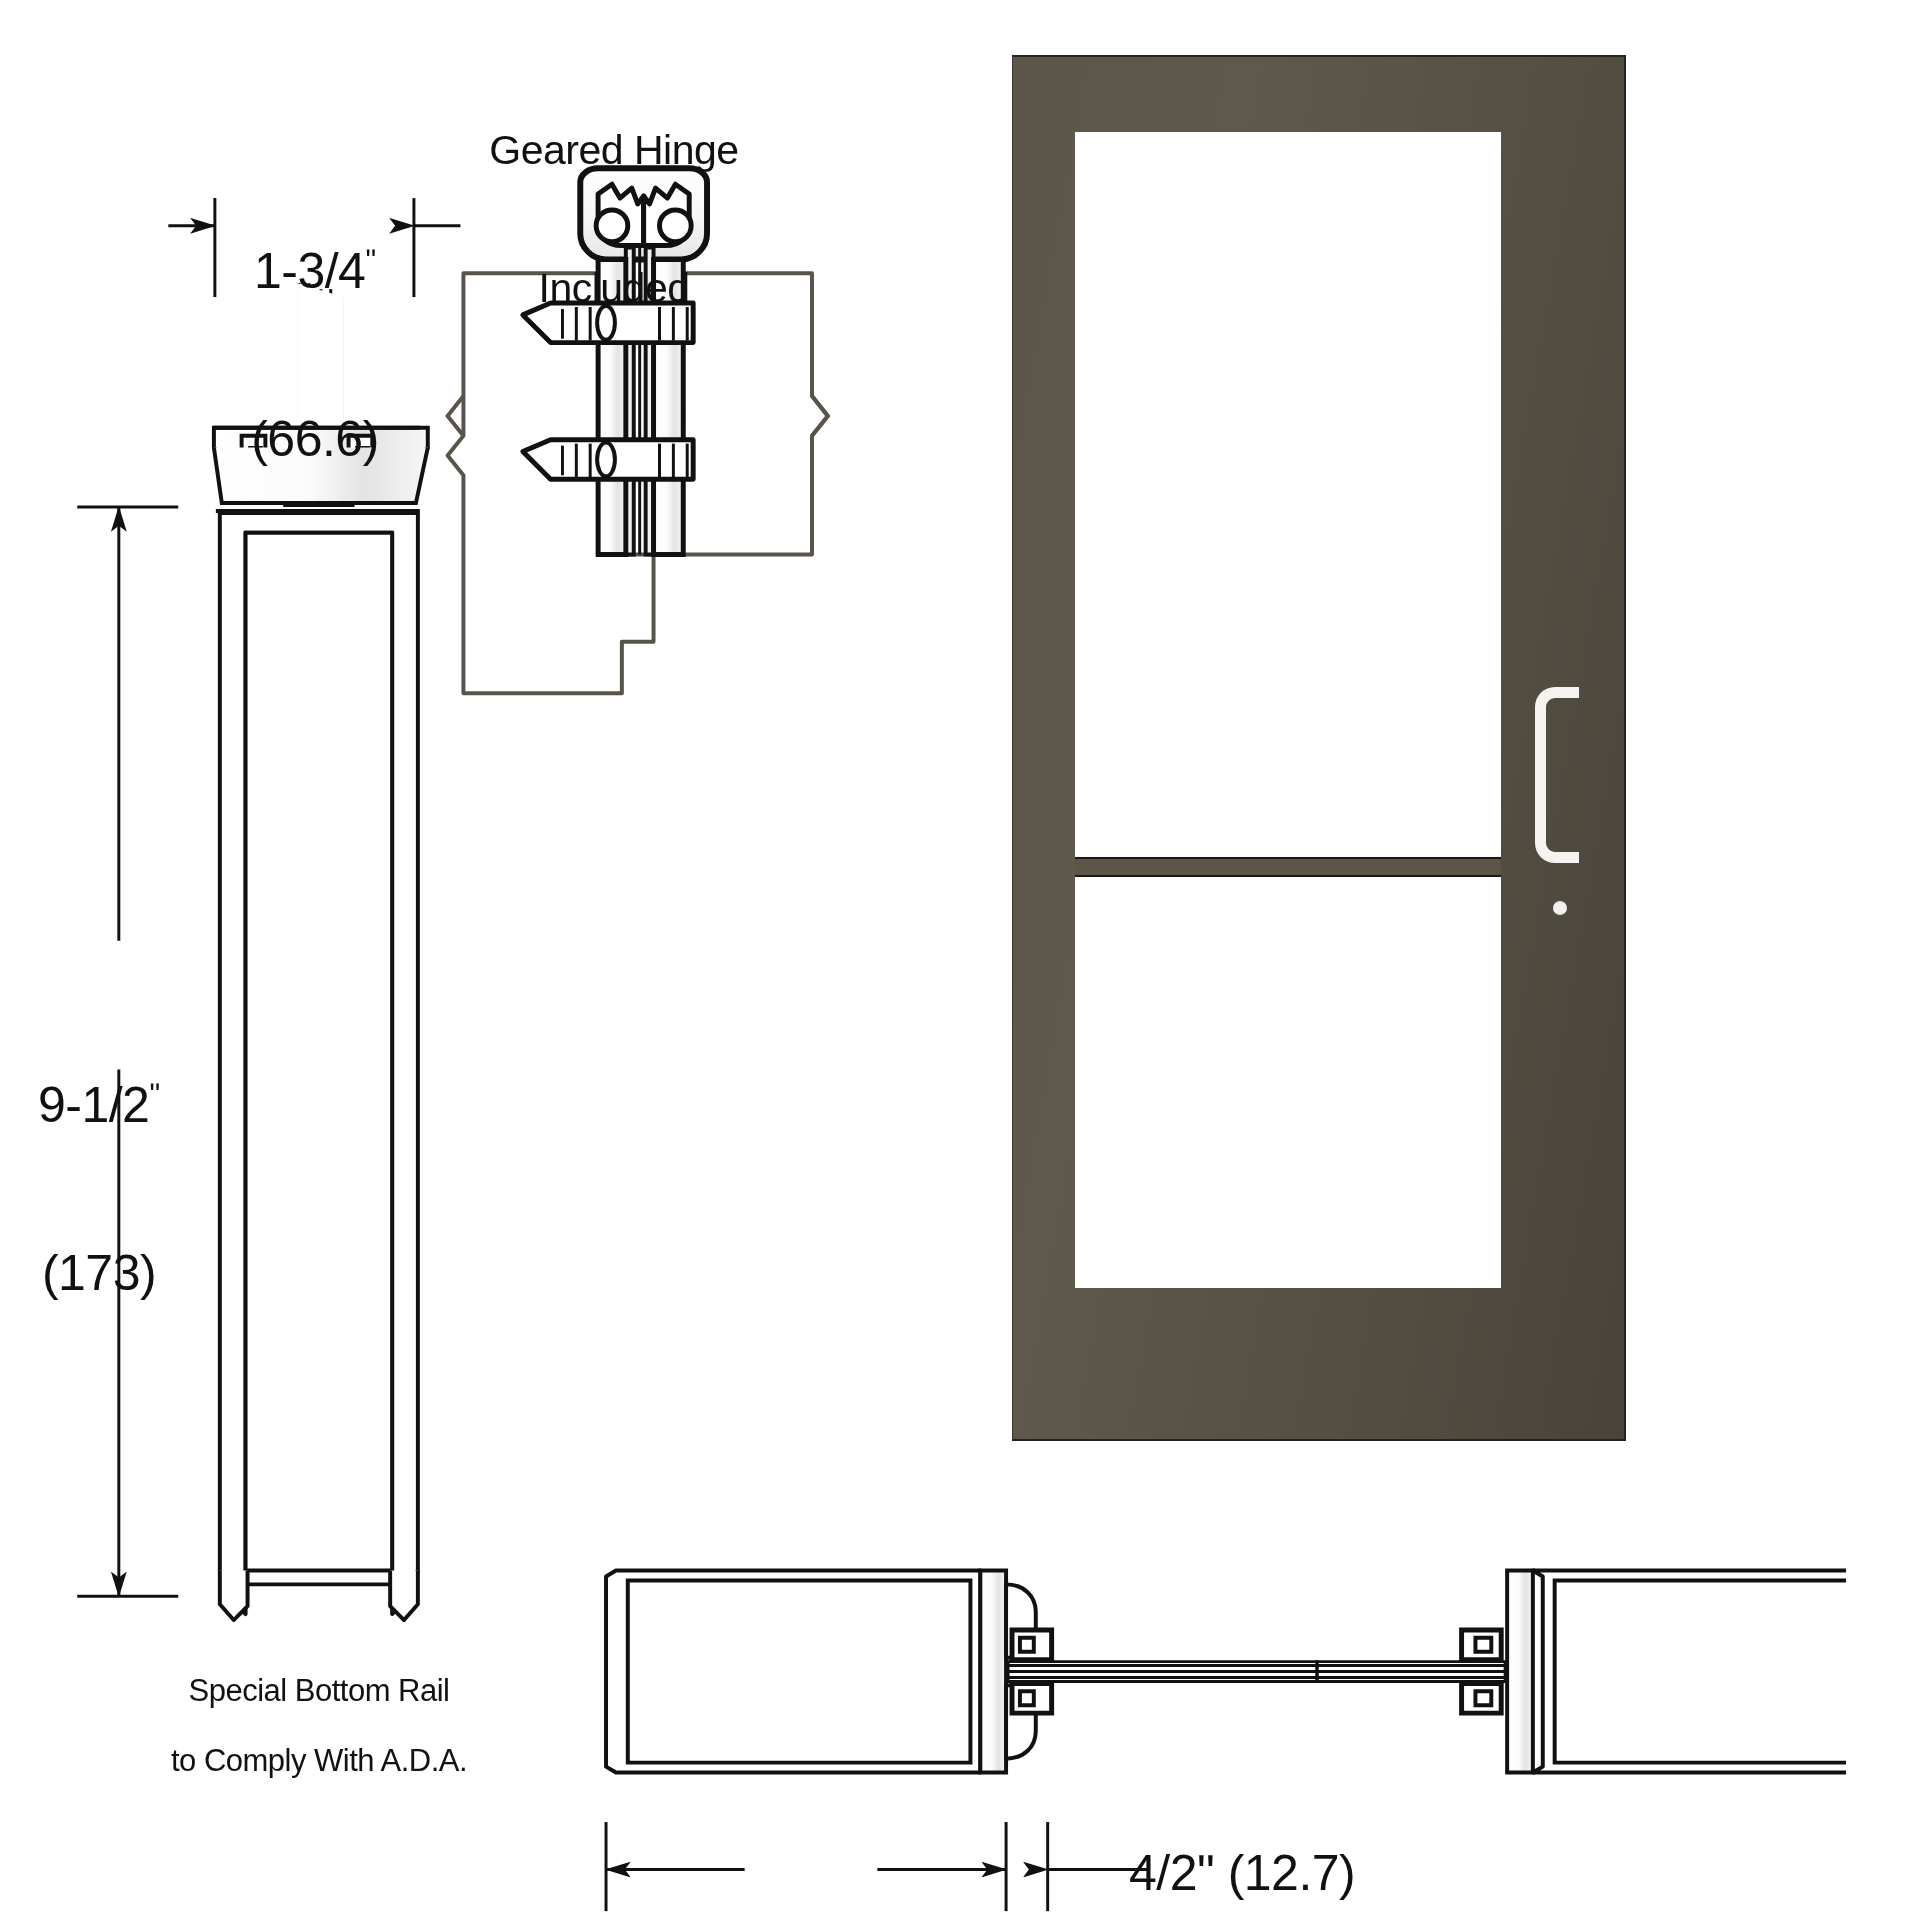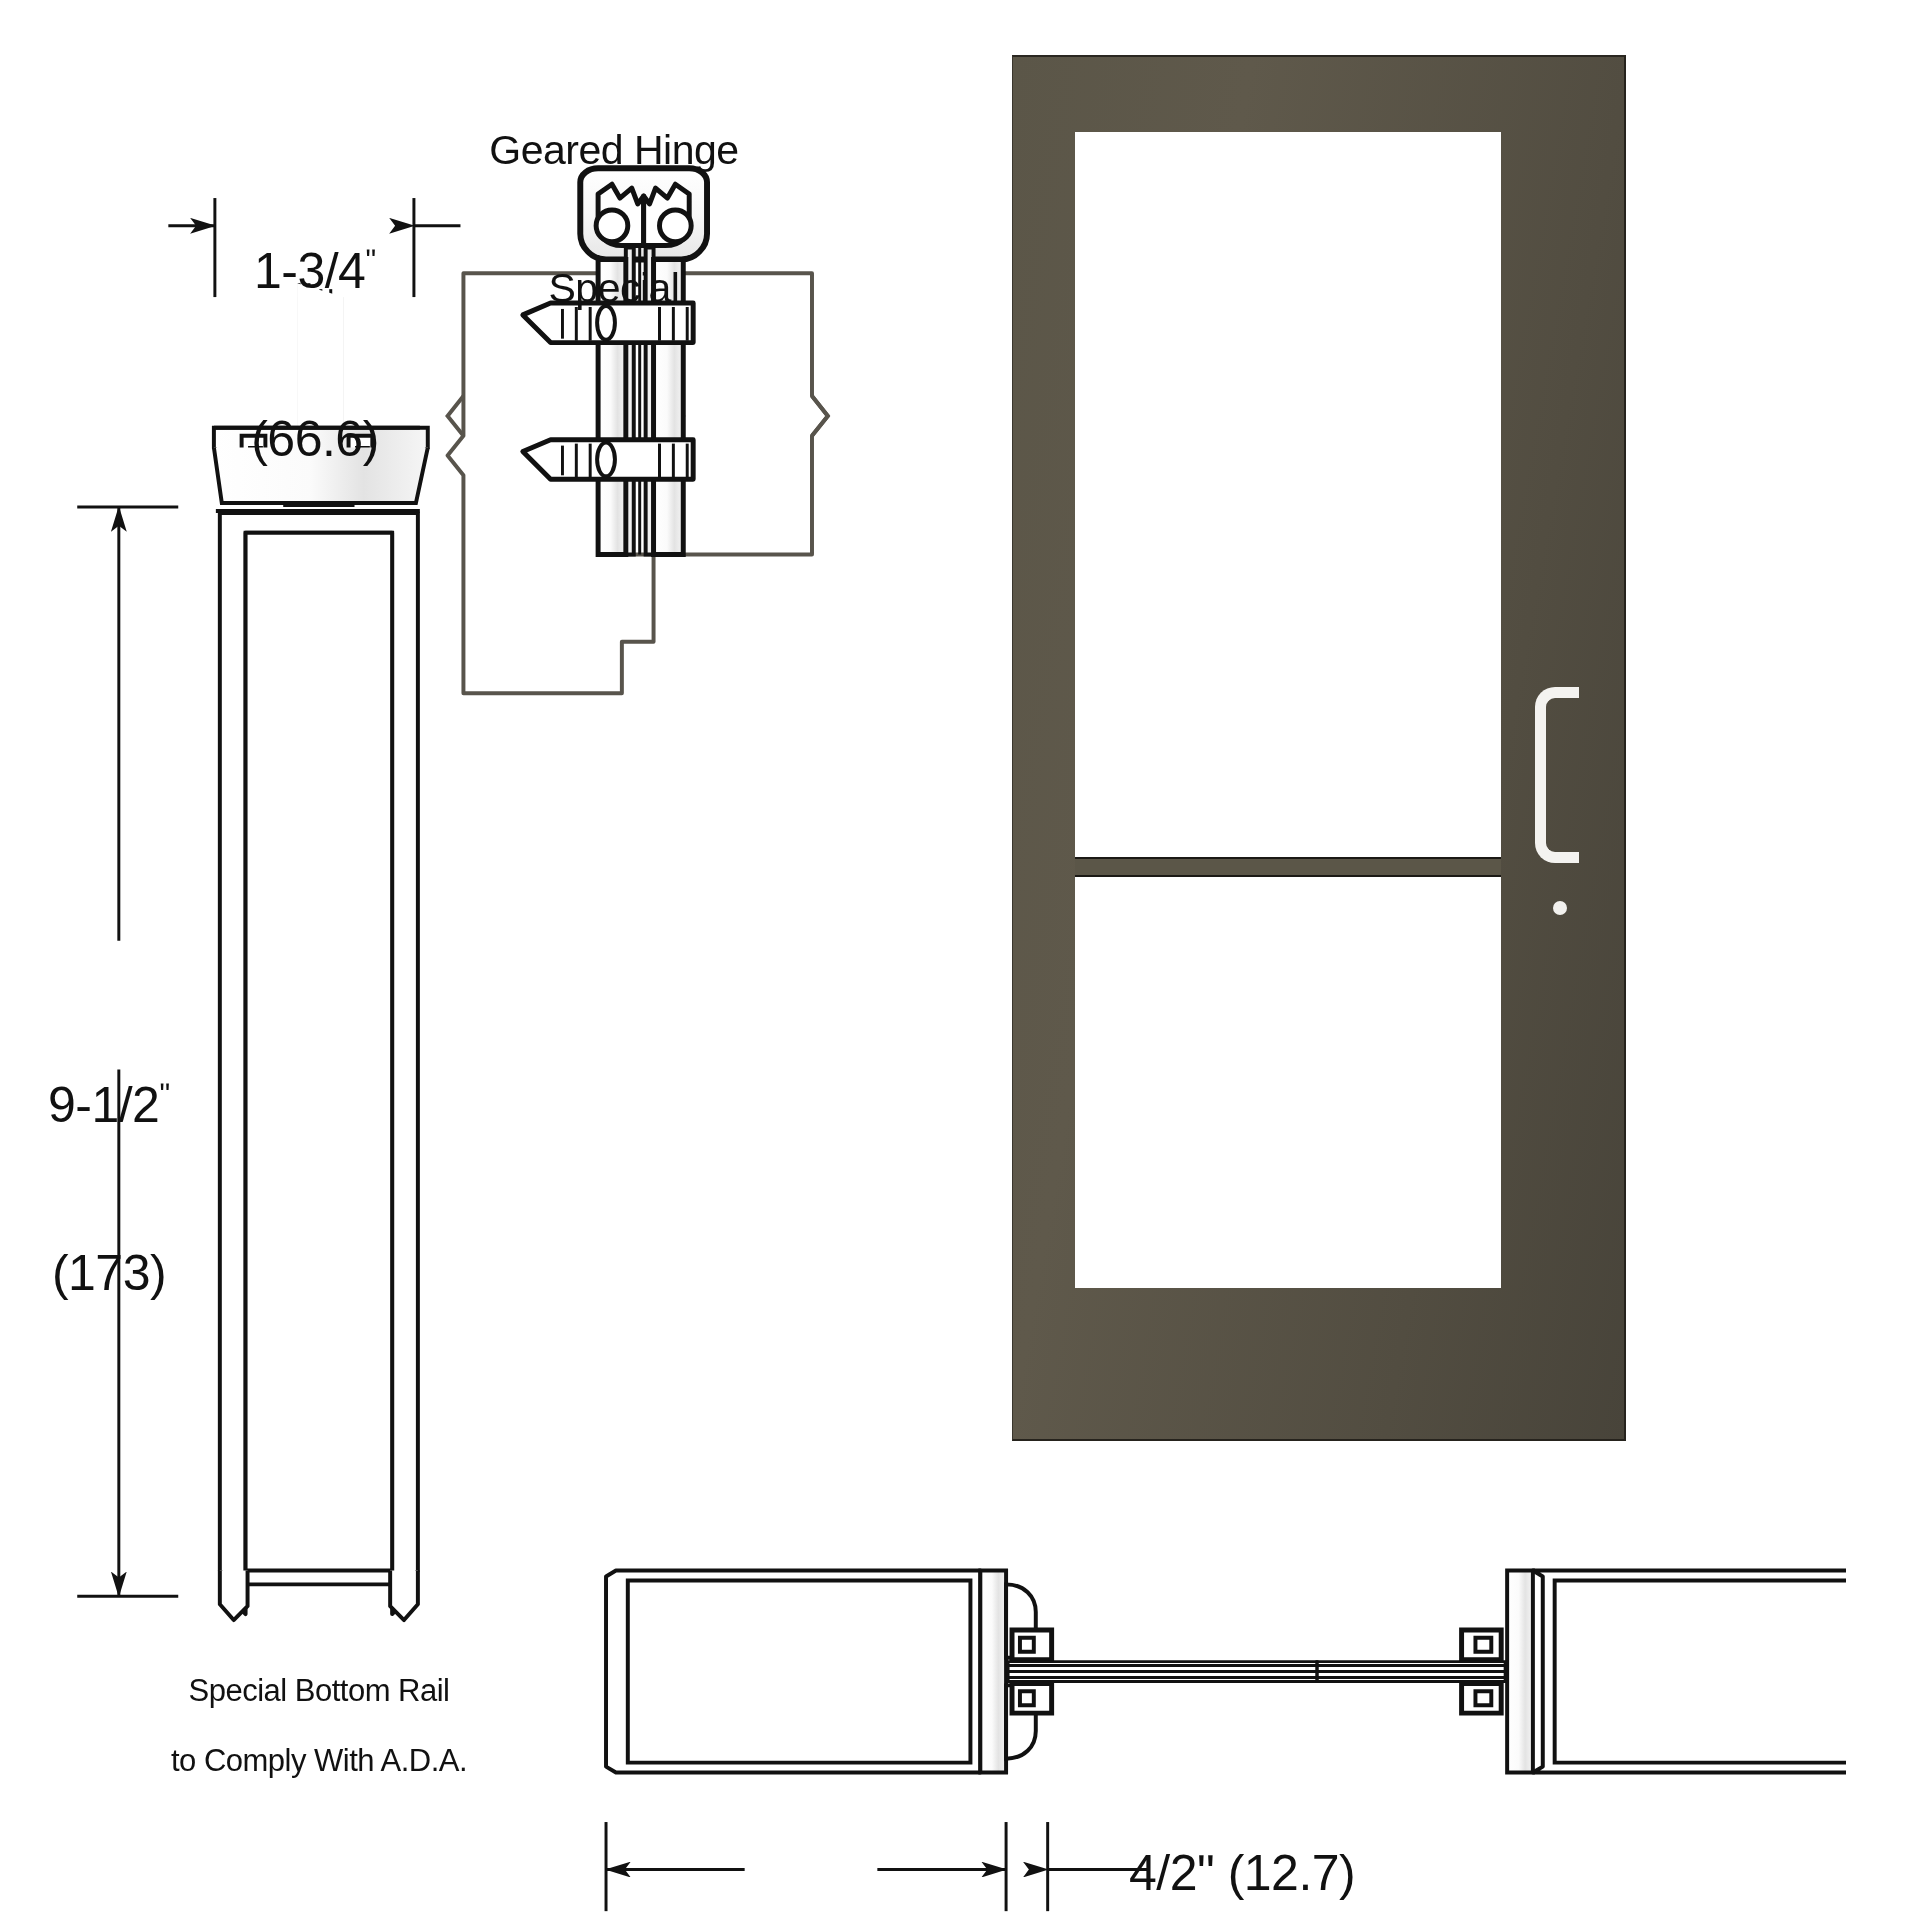--- a/index.html
+++ b/index.html
@@ -289,29 +289,29 @@
     <div class="door-frame"></div>
     <div class="door-glass" style="left:63px; top:77px; width:426px; height:725px;"></div>
     <div class="door-rail" style="left:63px; top:802px; width:426px; height:20px;"></div>
     <div class="door-glass" style="left:63px; top:822px; width:426px; height:411px;"></div>
     <div class="door-handle" style="left:523px; top:632px; width:44px; height:176px;"></div>
     <div class="door-lock" style="left:541px; top:846px; width:14px; height:14px;"></div>
   </div>
 
   <div class="label t-title center" style="left:614px; top:36px;">
     <div>Geared Hinge</div>
-    <div>Special</div>
+    <div>Included</div>
   </div>
 
   <div class="label t-dim center" style="left:315px; top:131px;">
     <div><span>1-3/4</span><span class="dim-sup">ʺ</span></div>
     <div>(66.6)</div>
   </div>
 
-  <div class="label t-dim center" style="left:109px; top:965px;">
+  <div class="label t-dim center" style="left:99px; top:965px;">
     <div><span>9-1/2</span><span class="dim-sup">ʺ</span></div>
     <div>(173)</div>
   </div>
 
   <div class="label center" style="left:319px; top:1638px;">
     <div class="t-part-desc">Special Bottom Rail</div>
     <div class="t-part-desc">to Comply With A.D.A.</div>
   </div>
 
   <div class="label t-dim center" style="left:810px; top:1845px;">

